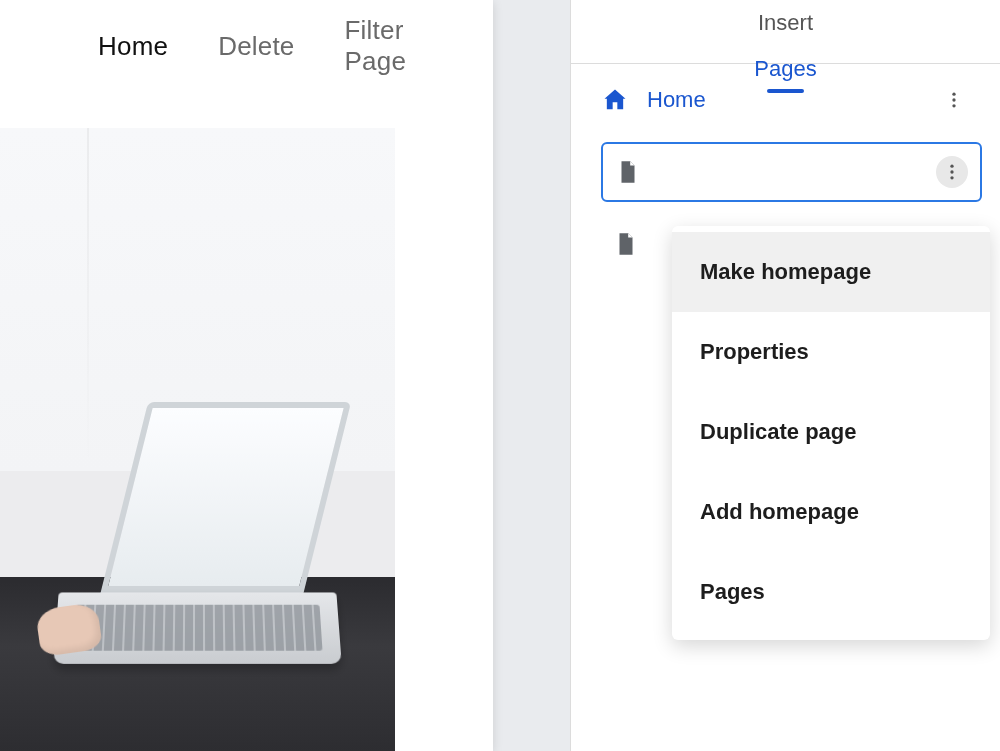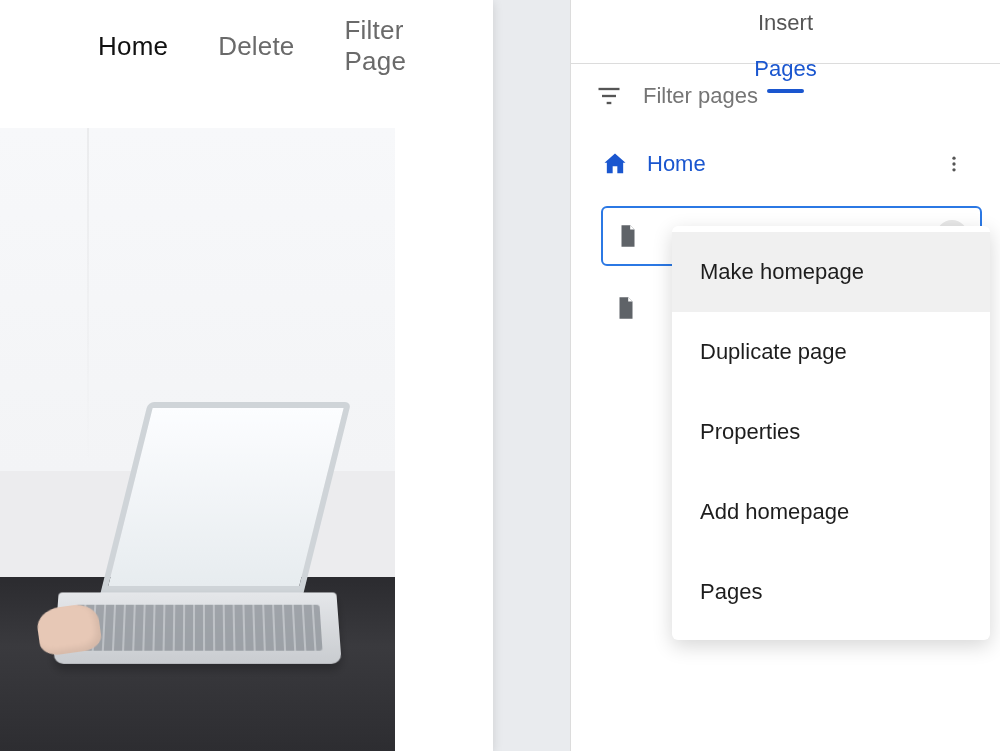--- a/index.html
+++ b/index.html
@@ -151,21 +151,21 @@
     position:absolute;
     top:226px;left:672px;
     width:318px;
     background:#fff;border-radius:6px;
     box-shadow:var(--menu-shadow);
     padding:6px 0 8px;
     z-index:10;
   }
   .menu-item{
     height:80px;display:flex;align-items:center;
-    padding:0 28px;font-size:22px;color:#1d1d1d;cursor:pointer;
+    padding:0 28px;font-size:22px;color:#1d1d1d;cursor:pointer;font-weight:bold;
   }
   .menu-item.hover{background:#f0f0f0}
 </style>
 </head>
 <body>
 
 <div class="canvas">
   <div class="preview">
     <nav class="site-nav">
       <a class="active">Home</a>
@@ -185,30 +185,20 @@
     </div>
   </div>
 </div>
 
 <aside class="sidepanel">
   <div class="tabs">
     <div class="tab">Insert</div>
     <div class="tab active">Pages</div>
   </div>
 
-  <div class="filter">
-    <span class="filter-icon">
-      <svg viewBox="0 0 24 24" width="28" height="28" fill="none" stroke="currentColor" stroke-width="2">
-        <line x1="3" y1="6" x2="21" y2="6"></line>
-          <line x1="6" y1="12" x2="18" y2="12"></line>
-          <line x1="10" y1="18" x2="14" y2="18"></line>
-      </svg>
-    </span>
-    <input type="text" placeholder="Filter pages" style="">
-  </div>
 
   <div class="page-list">
 
     <div class="page-row home">
       <span>
         <svg viewBox="0 0 24 24" width="28" height="28" fill="#1a56cf">
           <path d="M12 3l9 8h-2v9h-5v-6H10v6H5v-9H3l9-8z"></path>
         </svg>
       </span>
       <span class="label">Home</span>
@@ -248,17 +238,17 @@
         </svg>
       </span>
       <span class="label"></span>
       <span class="spacer"></span>
     </div>
   </div>
 </aside>
 
 <div class="context-menu">
   <div class="menu-item hover">Make homepage</div>
+  <div class="menu-item">Properties</div>
   <div class="menu-item">Duplicate page</div>
-  <div class="menu-item">Properties</div>
   <div class="menu-item">Add homepage</div>
   <div class="menu-item">Pages</div>
 </div>
 
 </body></html>

